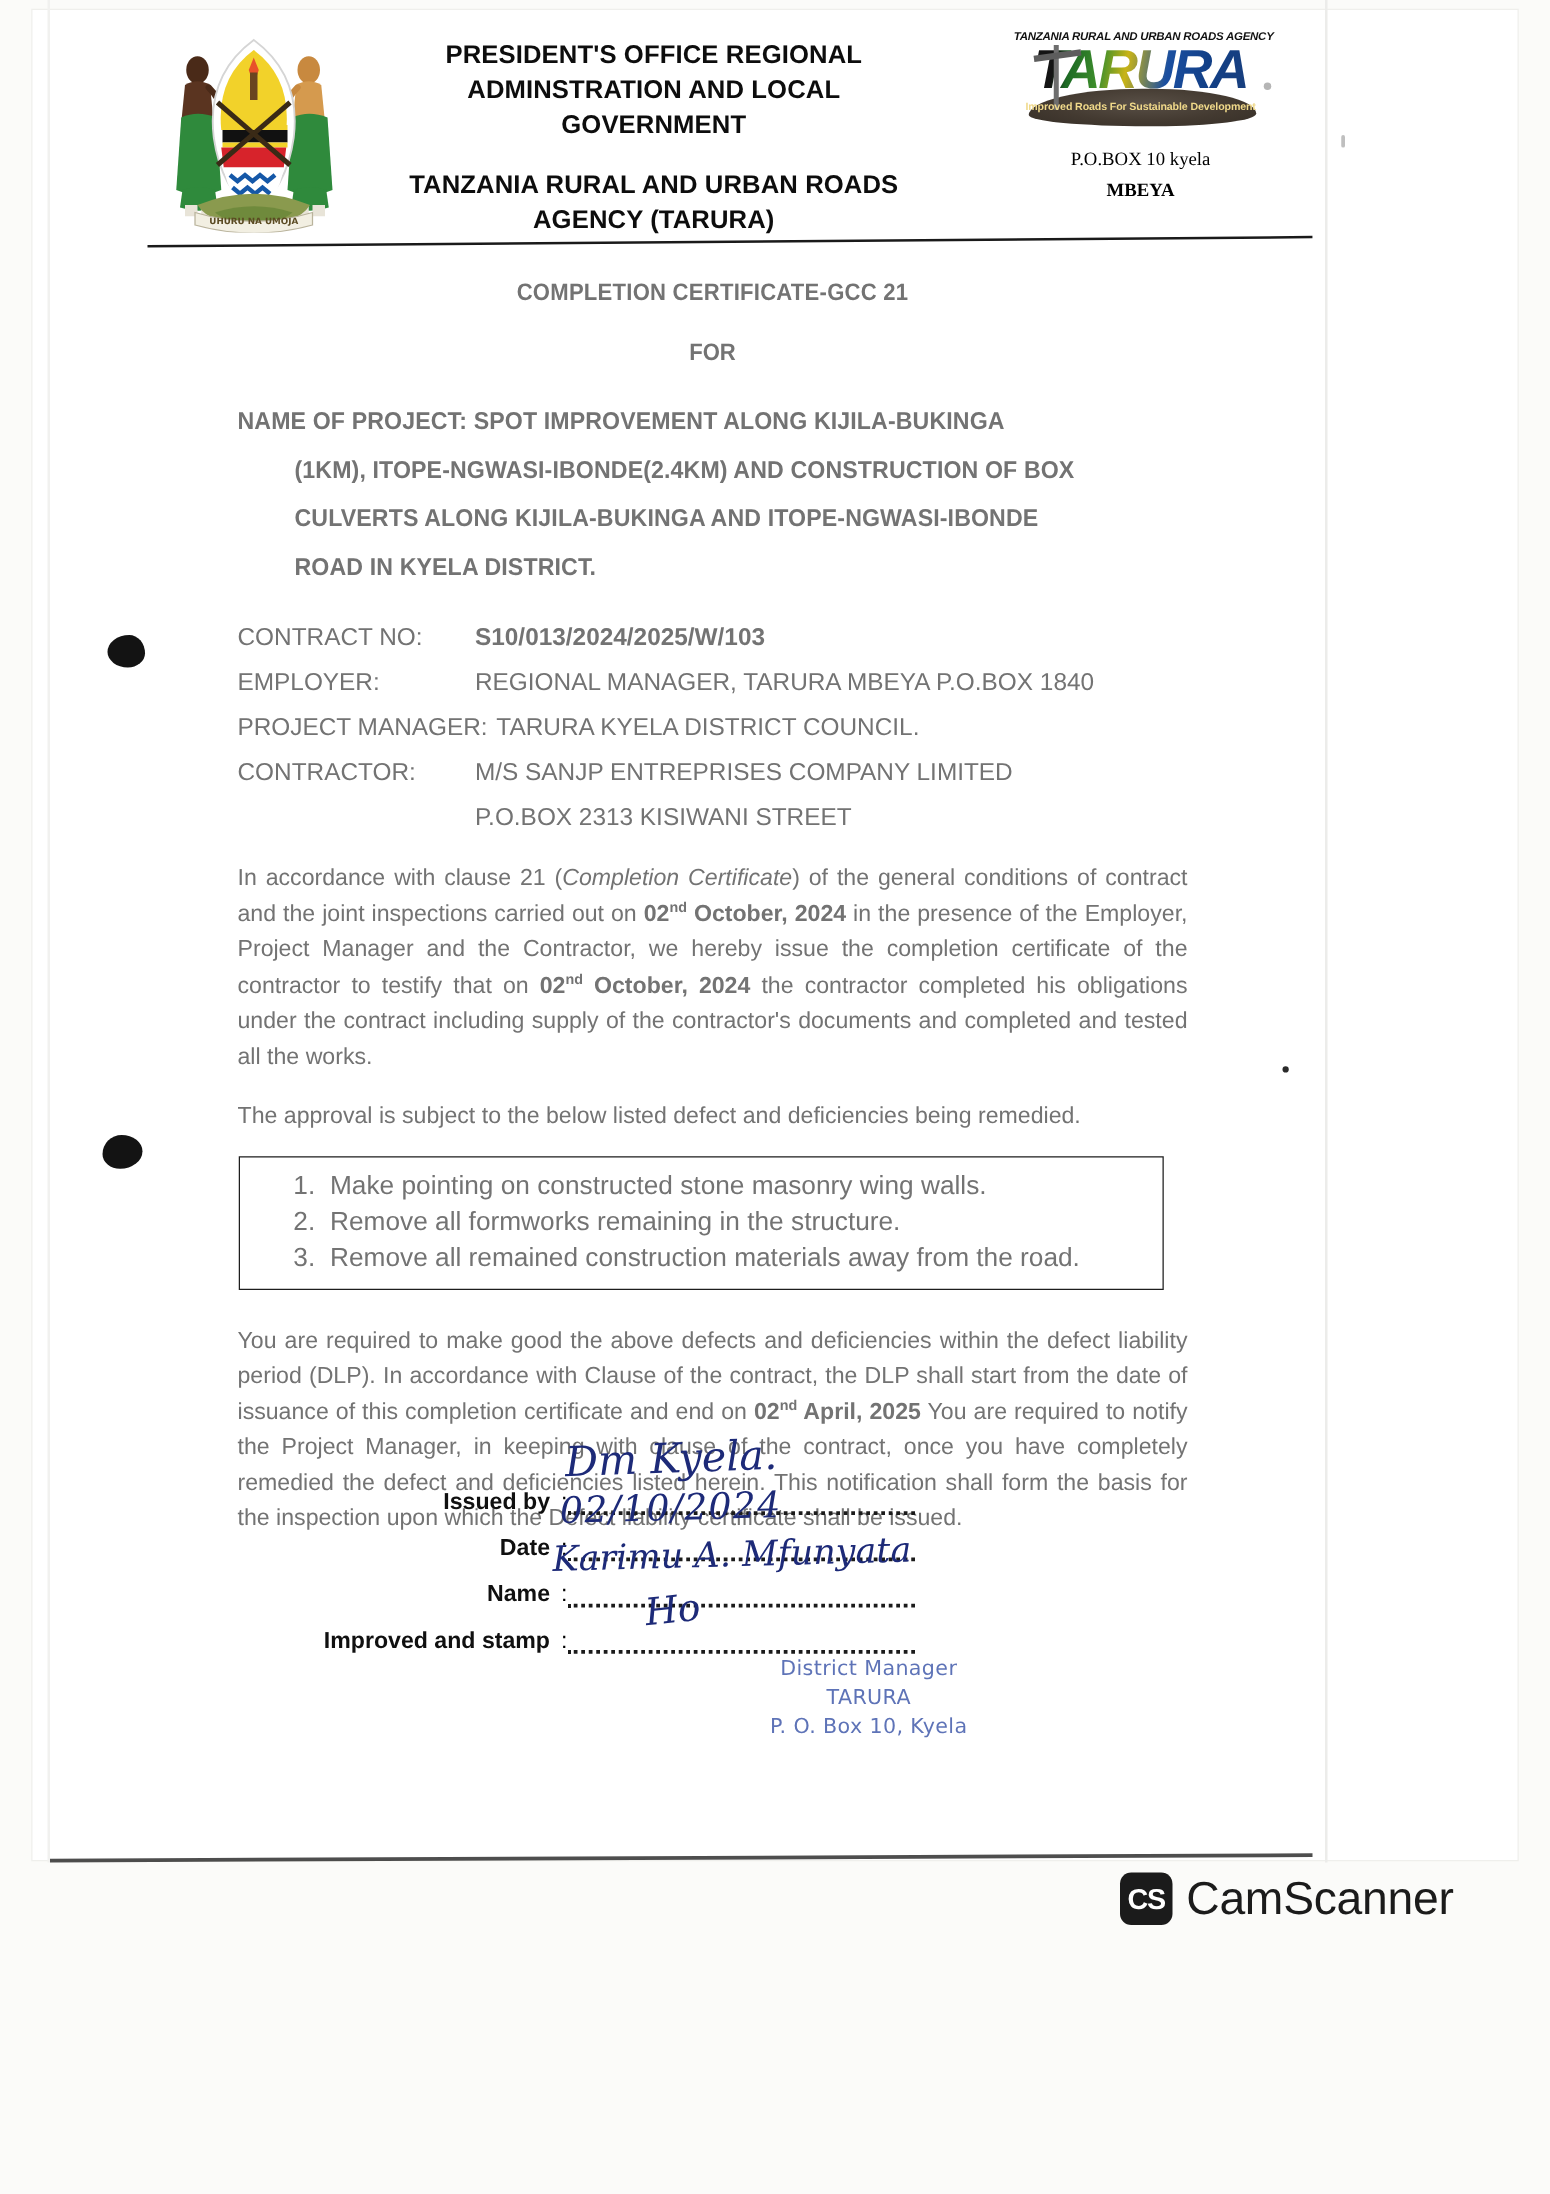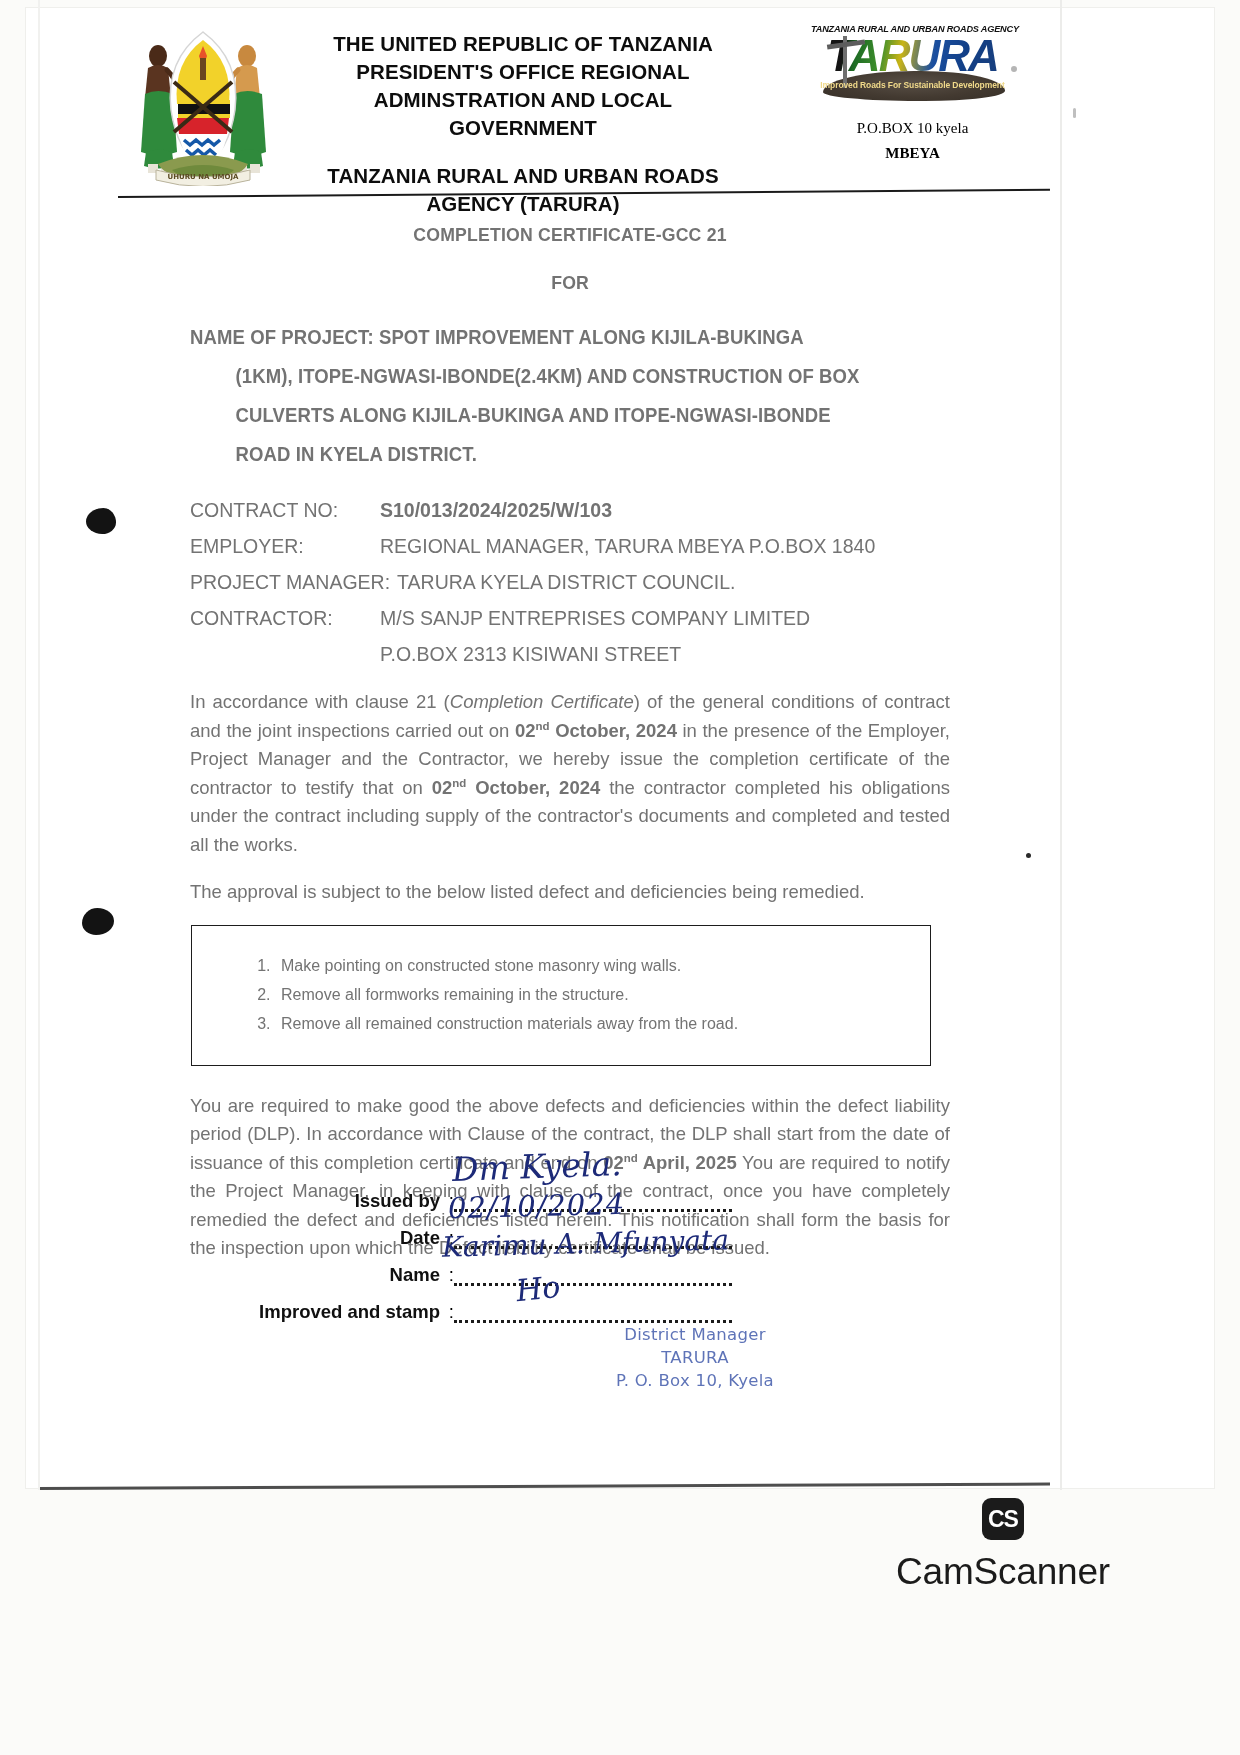--- a/index.html
+++ b/index.html
@@ -187,23 +187,23 @@
   
   #defects-box {
     margin-top: 16px;
     margin-left: 1px;
     width: 740px;
     border: 1.6px solid #1d1d1d;
     padding: 8px 10px 10px 10px;
     box-sizing: border-box;
   }
   #defects-list {
-    margin: 17px;
+    margin: 0;
     padding-left: 56px;
-    font-size: 16px;
+    font-size: 21px;
     line-height: 29px;
   }
   #defects-list li { padding-left: 6px; }
 
   
   #sign-block {
     position: absolute;
     left: 190px; top: 1175px;
     width: 760px;
   }
@@ -266,21 +266,21 @@
             border-radius: 48% 52% 56% 44% / 56% 48% 52% 44%; }
   .speck { position: absolute; background: #2a2a2a; border-radius: 50%; }
   #speck-1 { left: 1026px; top: 853px; width: 5px; height: 5px; }
   #speck-2 { left: 1011px; top: 66px;  width: 6px; height: 6px; opacity:.35; }
   #speck-3 { left: 1073px; top: 108px; width: 3px; height: 10px; opacity:.3; border-radius:2px;}
 
   
   #camscanner {
     position: absolute;
     left: 896px; top: 1498px;
-    display: flex; align-items: center; gap: 11px; flex-direction: column;
+    display: flex; align-items: center; gap: 11px;
   }
   #cs-badge {
     width: 42px; height: 42px;
     border-radius: 9px;
     background: #1b1b1b;
     color: #ffffff;
     font-weight: bold;
     font-size: 23px;
     display: flex; align-items: center; justify-content: center;
     letter-spacing: -1px;
@@ -348,21 +348,20 @@
       <line x1="104" y1="108" x2="46" y2="58" stroke="#3a2a16" stroke-width="4"></line>
 
       <path d="M30 140 q45 -18 90 0 q-10 16 -45 16 q-35 0 -45 -16 z" fill="#8a9a4e"></path>
       <path d="M44 146 q31 -10 62 0 q-9 8 -31 8 q-22 0 -31 -8 z" fill="#6f8a3c"></path>
 
       <path d="M28 146 q47 14 94 0 l0 10 q-47 13 -94 0 z" fill="#f2efe2" stroke="#b9b39c" stroke-width="1"></path>
       <text x="75" y="155" font-size="7" font-family="DejaVu Sans" fill="#5a4a22" text-anchor="middle" font-weight="bold">UHURU NA UMOJA</text>
     </svg>
 
     <div id="header-titles">
-      <div>THE UNITED REPUBLIC OF TANZANIA</div>
       <div>PRESIDENT'S OFFICE REGIONAL</div>
       <div>ADMINSTRATION AND LOCAL GOVERNMENT</div>
       <div class="gap"></div>
       <div>TANZANIA RURAL AND URBAN ROADS</div>
       <div>AGENCY (TARURA)</div>
     </div>
 
     <div id="tarura-block">
       <div id="tarura-logo">
         <div class="tagline-top">TANZANIA RURAL AND URBAN ROADS AGENCY</div>

